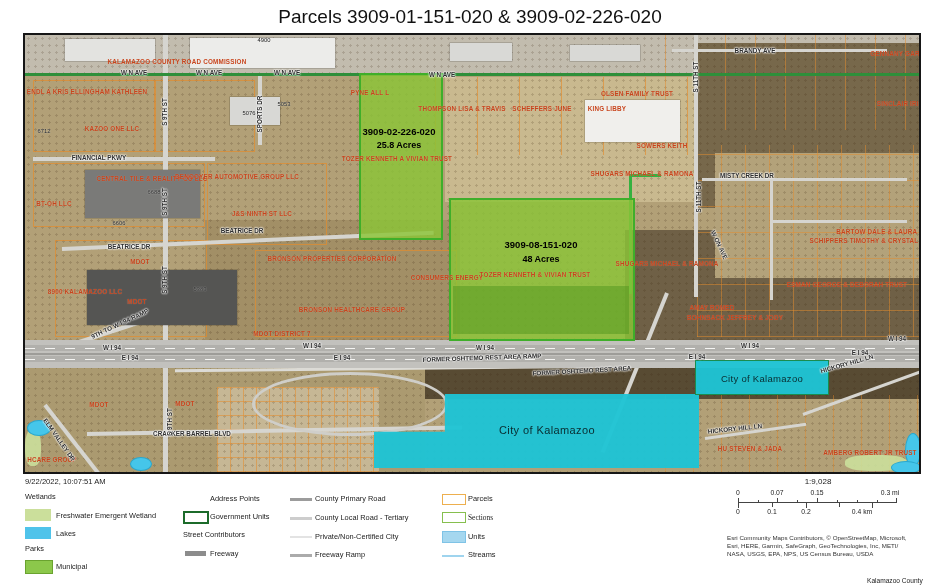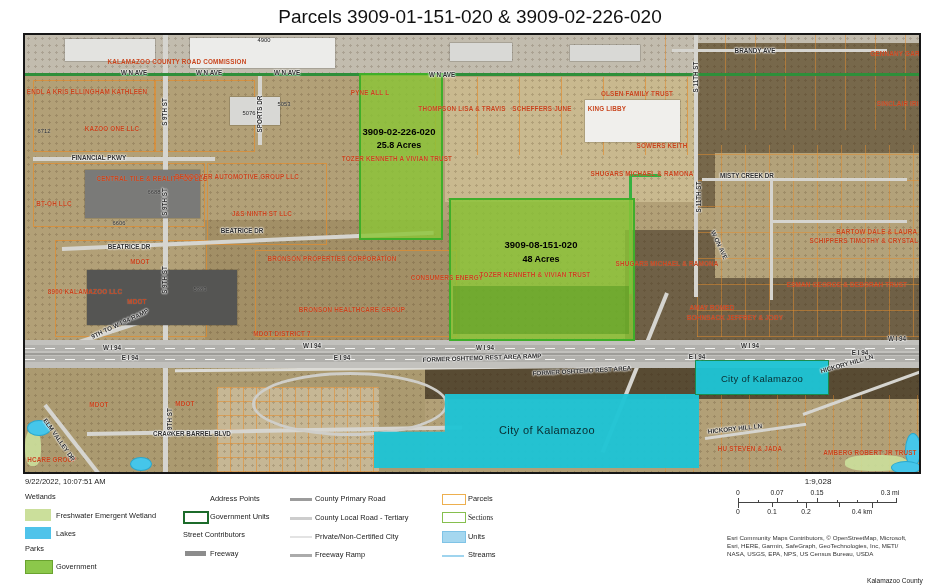--- a/index.html
+++ b/index.html
@@ -237,21 +237,21 @@
 
   <div class="f f-date" style="left:25px;top:477px;">9/22/2022, 10:07:51 AM</div>
 
   <div class="f f-h" style="left:25px;top:492px;">Wetlands</div>
   <div class="sw sw-few" style="left:25px;top:509px;width:26px;height:12px;"></div>
   <div class="f f-l" style="left:56px;top:511px;text-align:right;">Freshwater Emergent Wetland</div>
   <div class="sw sw-lake" style="left:25px;top:527px;width:26px;height:12px;"></div>
   <div class="f f-l" style="left:56px;top:529px;">Lakes</div>
   <div class="f f-h" style="left:25px;top:544px;">Parks</div>
   <div class="sw sw-muni" style="left:25px;top:560px;width:26px;height:12px;"></div>
-  <div class="f f-l" style="left:56px;top:562px;">Government</div>
+  <div class="f f-l" style="left:56px;top:562px;">Municipal</div>
 
   <div class="f f-l" style="left:210px;top:494px;">Address Points</div>
   <div class="sw sw-gov" style="left:183px;top:511px;width:22px;height:9px;"></div>
   <div class="f f-l" style="left:210px;top:512px;">Government Units</div>
   <div class="f f-h" style="left:183px;top:530px;">Street Contributors</div>
   <div class="sw sw-fwy" style="left:185px;top:551px;width:21px;height:5px;"></div>
   <div class="f f-l" style="left:210px;top:549px;">Freeway</div>
 
   <div class="sw sw-cpr" style="left:290px;top:498px;width:22px;height:3px;"></div>
   <div class="f f-l" style="left:315px;top:494px;">County Primary Road</div>

